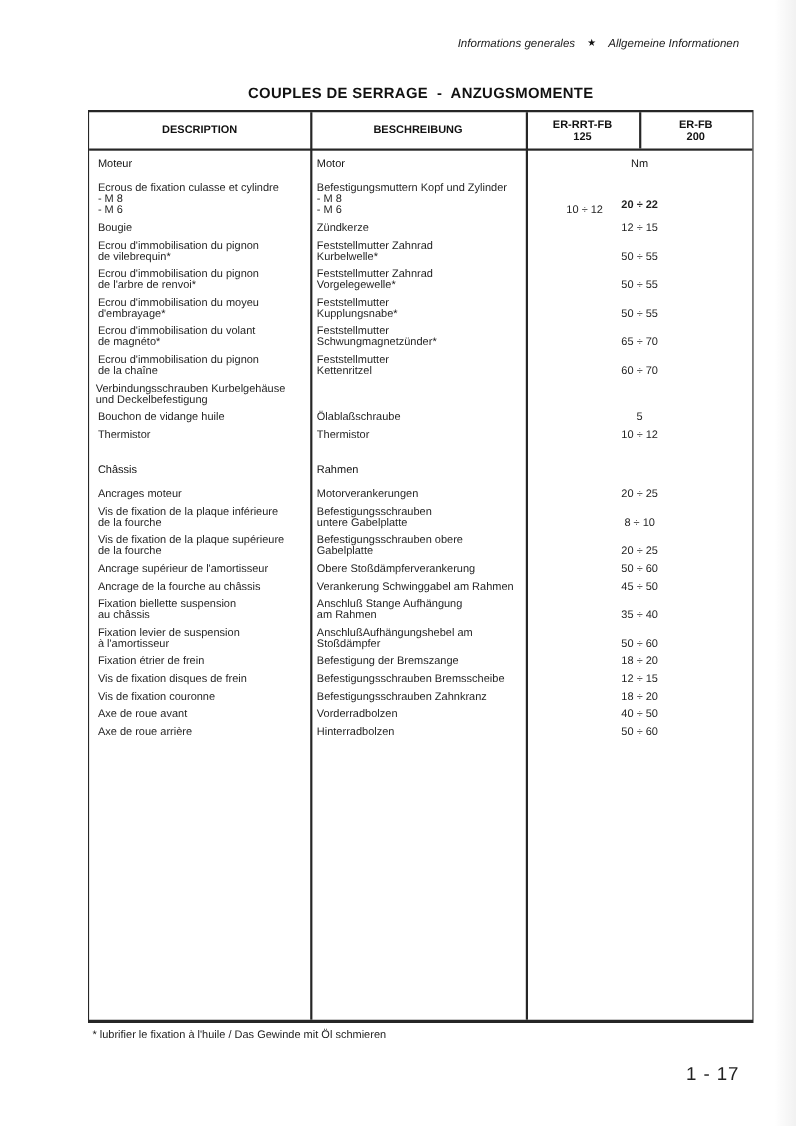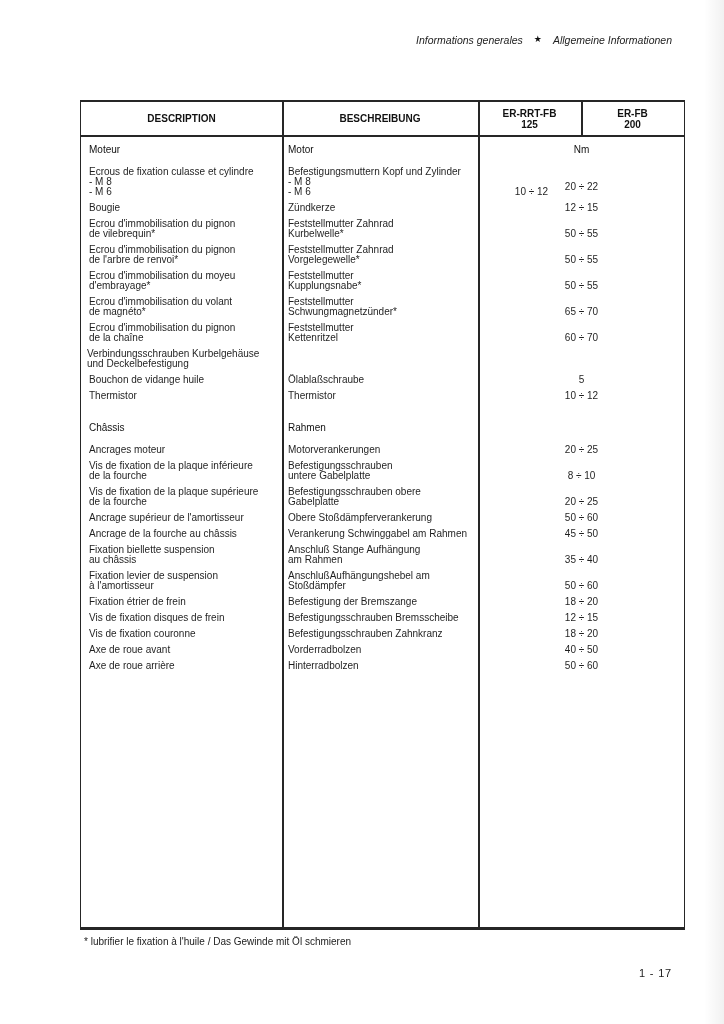--- a/index.html
+++ b/index.html
@@ -61,34 +61,35 @@
   .trow .c1{width:193px;padding-left:8px;white-space:pre-line;}
   .trow .c2{width:191px;padding-left:6px;white-space:pre-line;}
   .trow .c3{position:relative;flex:1;}
   .trow .val{position:absolute;bottom:0;transform:translateX(-50%);white-space:nowrap;}
   .trow.section-row{font-weight:normal;margin-bottom:12px;color:#111;}
   .trow.gap-before{margin-top:22px;}
   .footnote{
     position:absolute;left:84px;top:936px;font-size:10px;color:#222;
   }
   .page-number{
-    position:absolute;right:52px;top:967px;font-size:11px;letter-spacing:0.8px;color:#222;
+    position:absolute;right:52px;top:967px;font-size:17px;letter-spacing:0.8px;color:#222;
   }
 </style>
 </head>
 <body>
 
 <div class="page">
 
   <div class="running-header">
     <span>Informations generales</span>
     <span class="star">★</span>
     <span>Allgemeine Informationen</span>
   </div>
 
+  <div class="doc-title">COUPLES DE SERRAGE  -  ANZUGSMOMENTE</div>
 
   <div class="ttable">
     <div class="thead">
       <div class="hcell hc1">DESCRIPTION</div>
       <div class="hcell hc2">BESCHREIBUNG</div>
       <div class="hcell hc3">ER-RRT-FB
 125</div>
       <div class="hcell hc4">ER-FB
 200</div>
     </div>
@@ -105,21 +106,21 @@
           </div>
         </div>
         <div class="trow">
           <div class="c1">Ecrous de fixation culasse et cylindre
 - M 8
 - M 6</div>
           <div class="c2">Befestigungsmuttern Kopf und Zylinder
 - M 8
 - M 6</div>
           <div class="c3">
-            <span class="val" style="left: calc(50% + 0px); bottom: 5px;">20 ÷ 22</span>
+            <span class="val" style="left: calc(50% + 0px); bottom: 5px; font-weight: bold;">20 ÷ 22</span>
             <span class="val" style="left: calc(50% - 50px); bottom: 0px;">10 ÷ 12</span>
           </div>
         </div>
         <div class="trow">
           <div class="c1">Bougie</div>
           <div class="c2">Zündkerze</div>
           <div class="c3">
             <span class="val" style="left: calc(50% + 0px); bottom: 0px;">12 ÷ 15</span>
           </div>
         </div>

